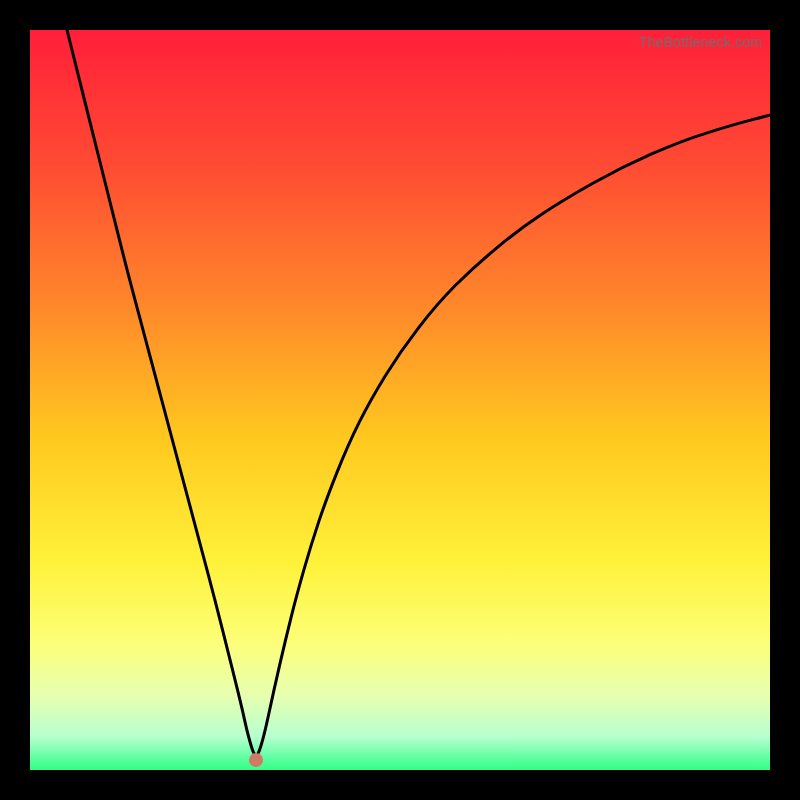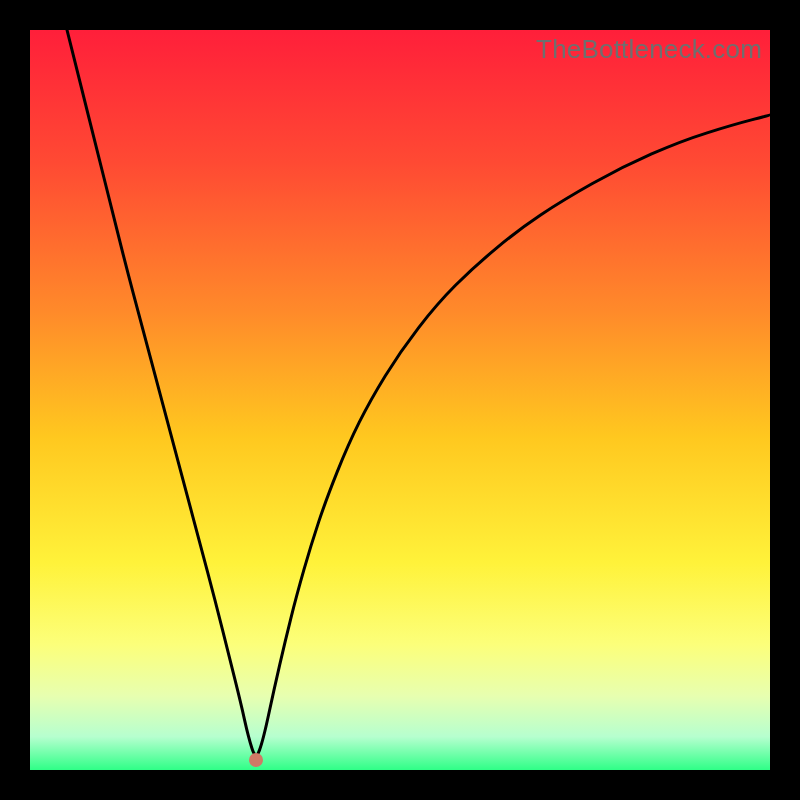--- a/index.html
+++ b/index.html
@@ -24,21 +24,21 @@
     left: 0;
     top: 0;
     width: 740px;
     height: 740px;
   }
   .watermark {
     position: absolute;
     top: 4px;
     right: 8px;
     color: #6f6f6f;
-    font-size: 26px;
+    font-size: 14px;
     font-weight: 500;
     letter-spacing: 0.2px;
   }
   .curve {
     position: absolute;
     left: 0;
     top: 0;
     width: 740px;
     height: 740px;
     pointer-events: none;

